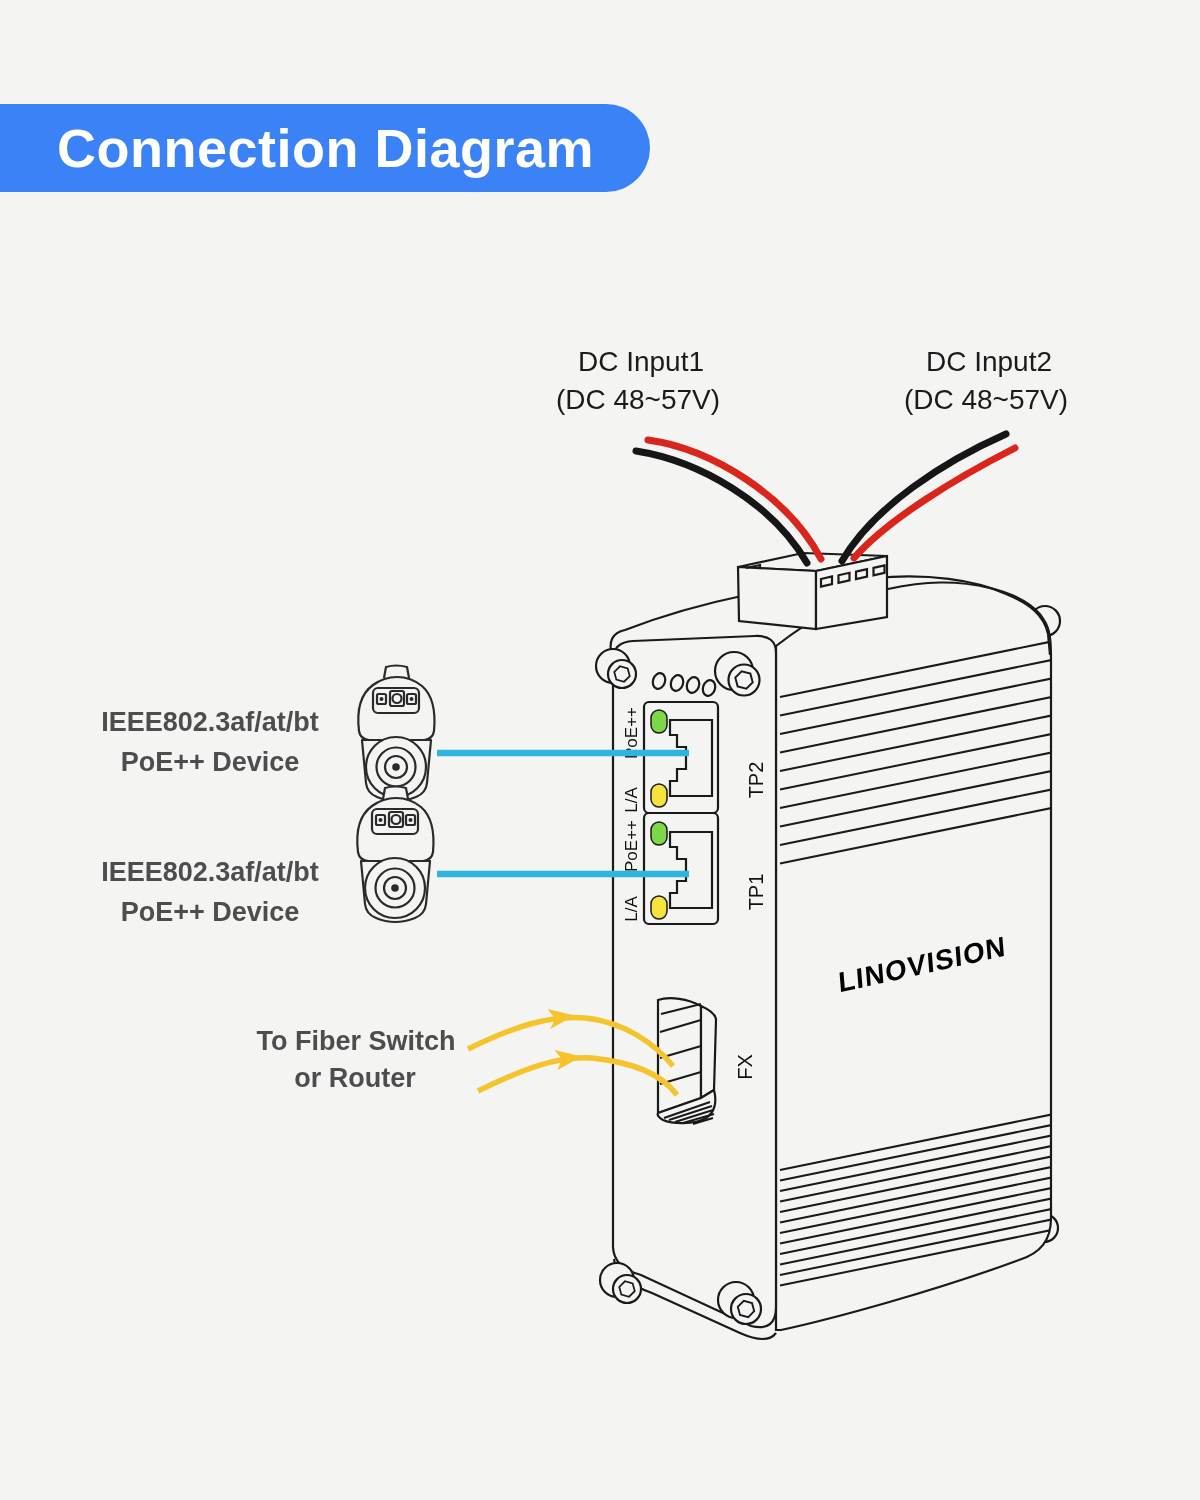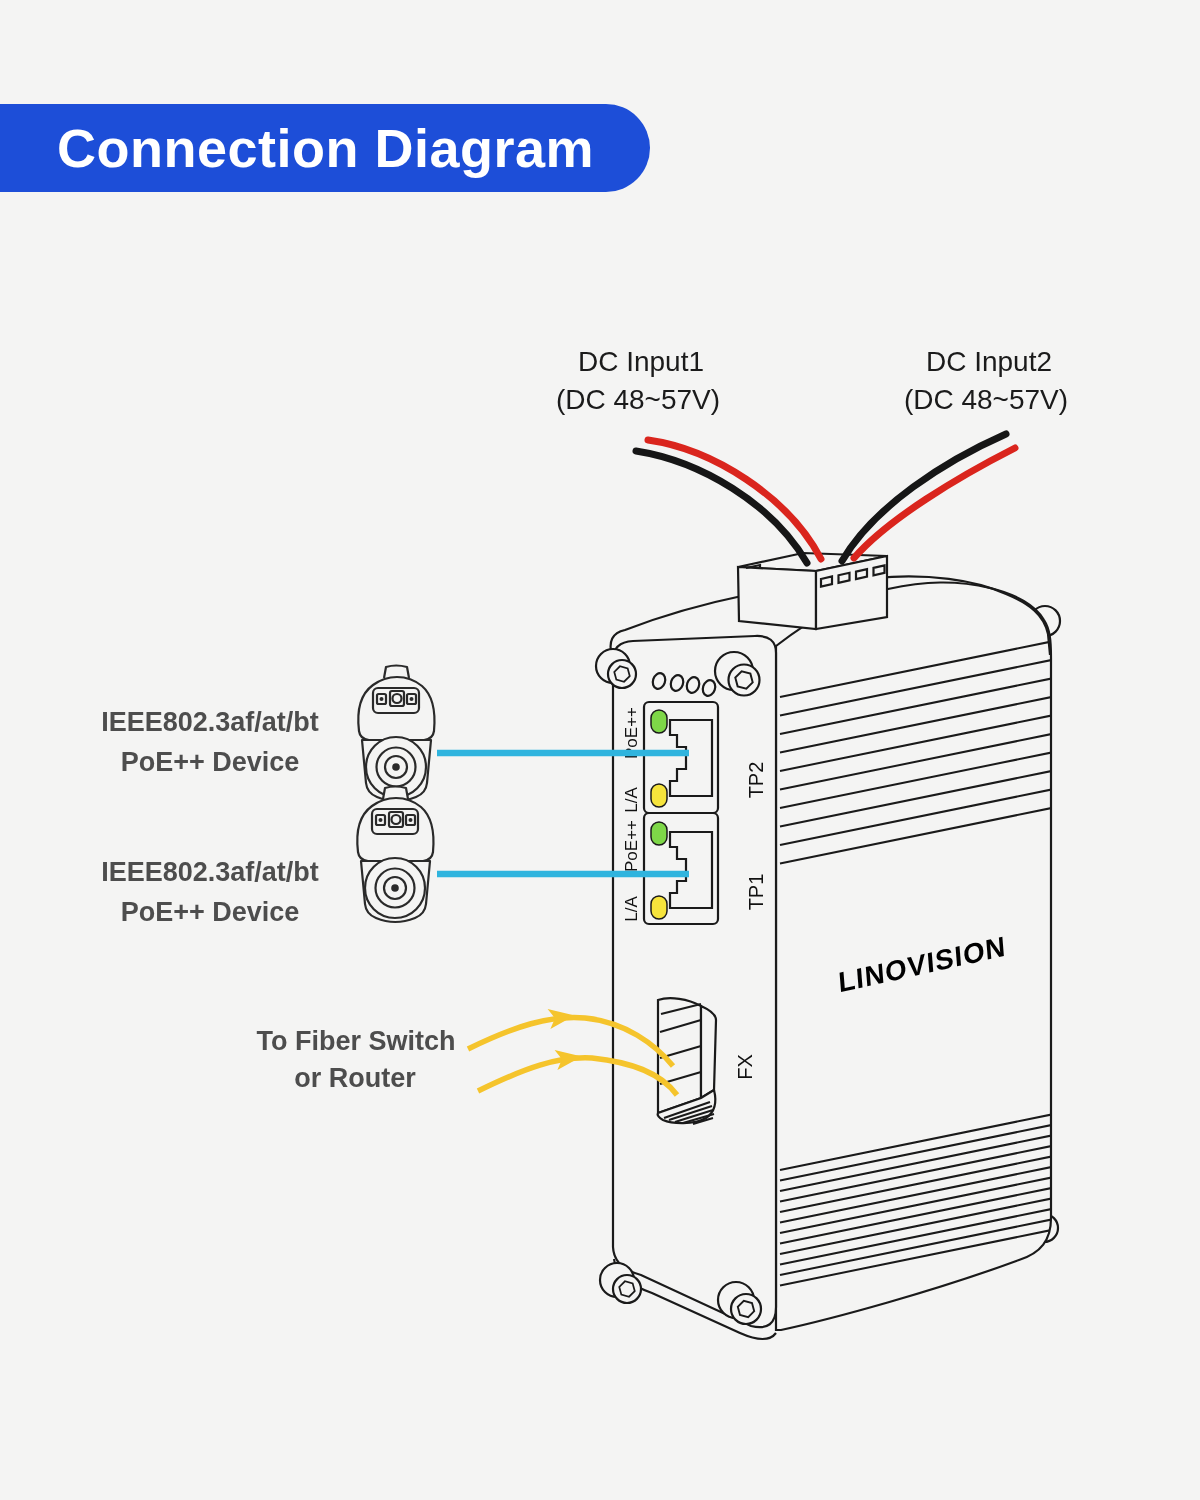--- a/index.html
+++ b/index.html
@@ -1,20 +1,20 @@
 <!DOCTYPE html>
 <html><head>
 <meta charset="utf-8">
 <style>
   html,body{margin:0;padding:0;}
   body{font-family:"Liberation Sans", sans-serif;}
   #canvas{position:relative;width:1200px;height:1500px;background:#F4F4F3;overflow:hidden;}
   #banner{
     position:absolute;left:0;top:104px;width:650px;height:88px;
-    background:#1d4ed8;border-radius:0 44px 44px 0;
+    background:#3b82f6;border-radius:0 44px 44px 0;
     color:#FFFFFF;font-size:54px;font-weight:bold;line-height:88px;
     padding-left:57px;box-sizing:border-box;letter-spacing:0.5px;
   }
   svg{position:absolute;left:0;top:0;}
   svg text{font-family:"Liberation Sans", sans-serif;}
   .dc-label{font-size:28px;fill:#1B1B1B;}
   .dev-label{font-size:27px;font-weight:bold;fill:#4D4D4D;}
   .port-label{font-size:17px;font-weight:500;fill:#111111;}
   .port-name{font-size:20px;font-weight:500;fill:#111111;}
   .brand{font-size:28px;font-weight:bold;fill:#000000;letter-spacing:1px;}

